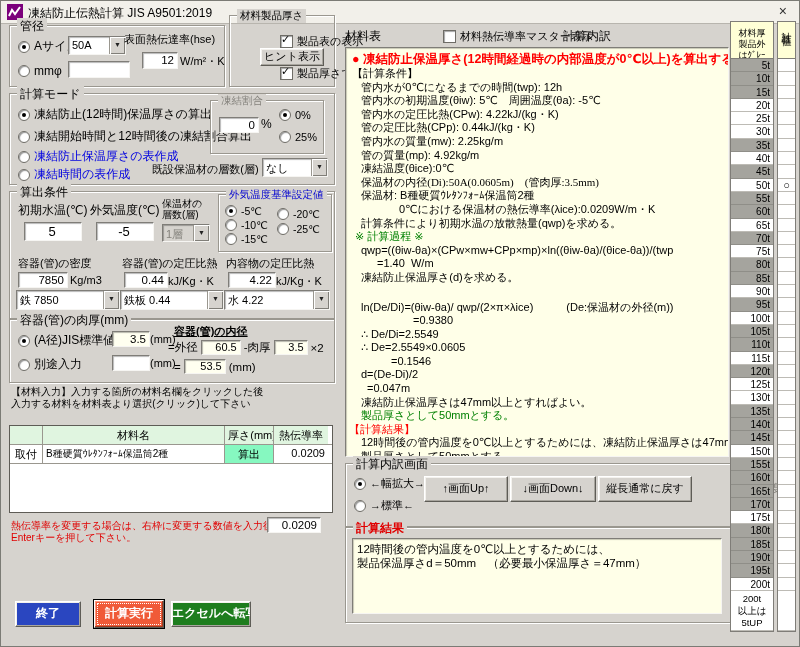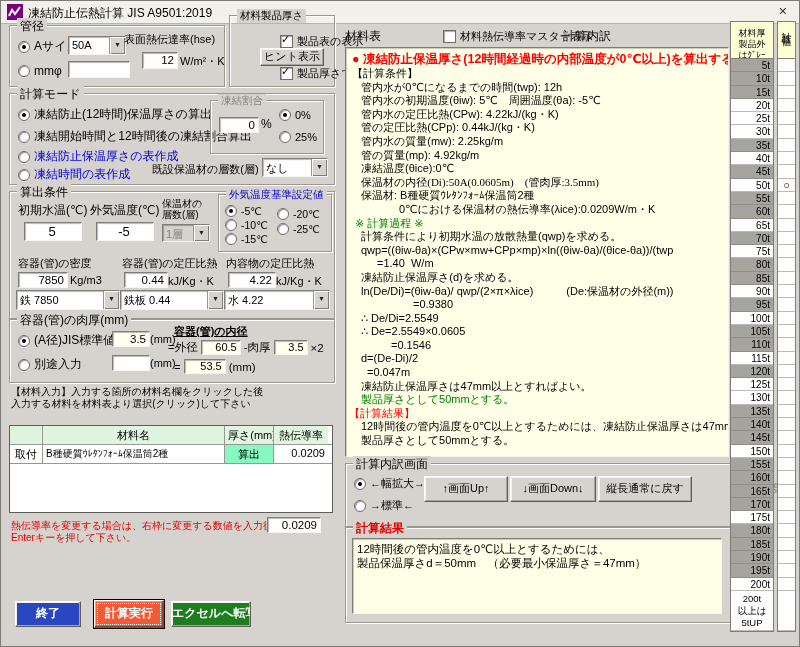--- a/index.html
+++ b/index.html
@@ -290,26 +290,26 @@
         <div class="bk-line" style="padding-left: 12px;">管内水が0℃になるまでの時間(twp): 12h</div>
         <div class="bk-line" style="padding-left: 12px;">管内水の初期温度(θiw): 5℃　周囲温度(θa): -5℃</div>
         <div class="bk-line" style="padding-left: 12px;">管内水の定圧比熱(CPw): 4.22kJ/(kg・K)</div>
         <div class="bk-line" style="padding-left: 12px;">管の定圧比熱(CPp): 0.44kJ/(kg・K)</div>
         <div class="bk-line" style="padding-left: 12px;">管内水の質量(mw): 2.25kg/m</div>
         <div class="bk-line" style="padding-left: 12px;">管の質量(mp): 4.92kg/m</div>
         <div class="bk-line" style="padding-left: 12px;">凍結温度(θice):0℃</div>
         <div class="bk-line" style="padding-left: 12px; font-family: Liberation Serif, serif;">保温材の内径(Di):50A(0.0605m)　(管肉厚:3.5mm)</div>
         <div class="bk-line" style="padding-left: 12px;">保温材: B種硬質ｳﾚﾀﾝﾌｫｰﾑ保温筒2種</div>
         <div class="bk-line" style="padding-left: 50px;">0℃における保温材の熱伝導率(λice):0.0209W/m・K</div>
+        <div class="bk-line" style="padding-left: 12px;">計算条件により初期水温の放散熱量(qwp)を求める。</div>
         <div class="bk-line c-green" style="padding-left: 6px;">※ 計算過程 ※</div>
-        <div class="bk-line" style="padding-left: 12px;">計算条件により初期水温の放散熱量(qwp)を求める。</div>
         <div class="bk-line" style="padding-left: 12px;">qwp=((θiw-θa)×(CPw×mw+CPp×mp)×ln((θiw-θa)/(θice-θa))/(twp</div>
         <div class="bk-line" style="padding-left: 28px;">=1.40  W/m</div>
         <div class="bk-line" style="padding-left: 12px;">凍結防止保温厚さ(d)を求める。</div>
-        <div class="bk-line" style="padding-left: 12px;">ln(De/Di)=(θiw-θa)/ qwp/(2×π×λice)　　　(De:保温材の外径(m))</div>
+        <div class="bk-line" style="padding-left: 12px; margin-top: 16px;">ln(De/Di)=(θiw-θa)/ qwp/(2×π×λice)　　　(De:保温材の外径(m))</div>
         <div class="bk-line" style="padding-left: 64px;">=0.9380</div>
         <div class="bk-line" style="padding-left: 12px;">∴ De/Di=2.5549</div>
         <div class="bk-line" style="padding-left: 12px;">∴ De=2.5549×0.0605</div>
         <div class="bk-line" style="padding-left: 42px;">=0.1546</div>
         <div class="bk-line" style="padding-left: 12px;">d=(De-Di)/2</div>
         <div class="bk-line" style="padding-left: 18px;">=0.047m</div>
         <div class="bk-line" style="padding-left: 12px;">凍結防止保温厚さは47mm以上とすればよい。</div>
         <div class="bk-line c-green" style="padding-left: 12px;">製品厚さとして50mmとする。</div>
         <div class="bk-line c-red" style="padding-left: 0px;">【計算結果】</div>
         <div class="bk-line" style="padding-left: 12px;">12時間後の管内温度を0℃以上とするためには、凍結防止保温厚さは47mm以上とすれば</div>

